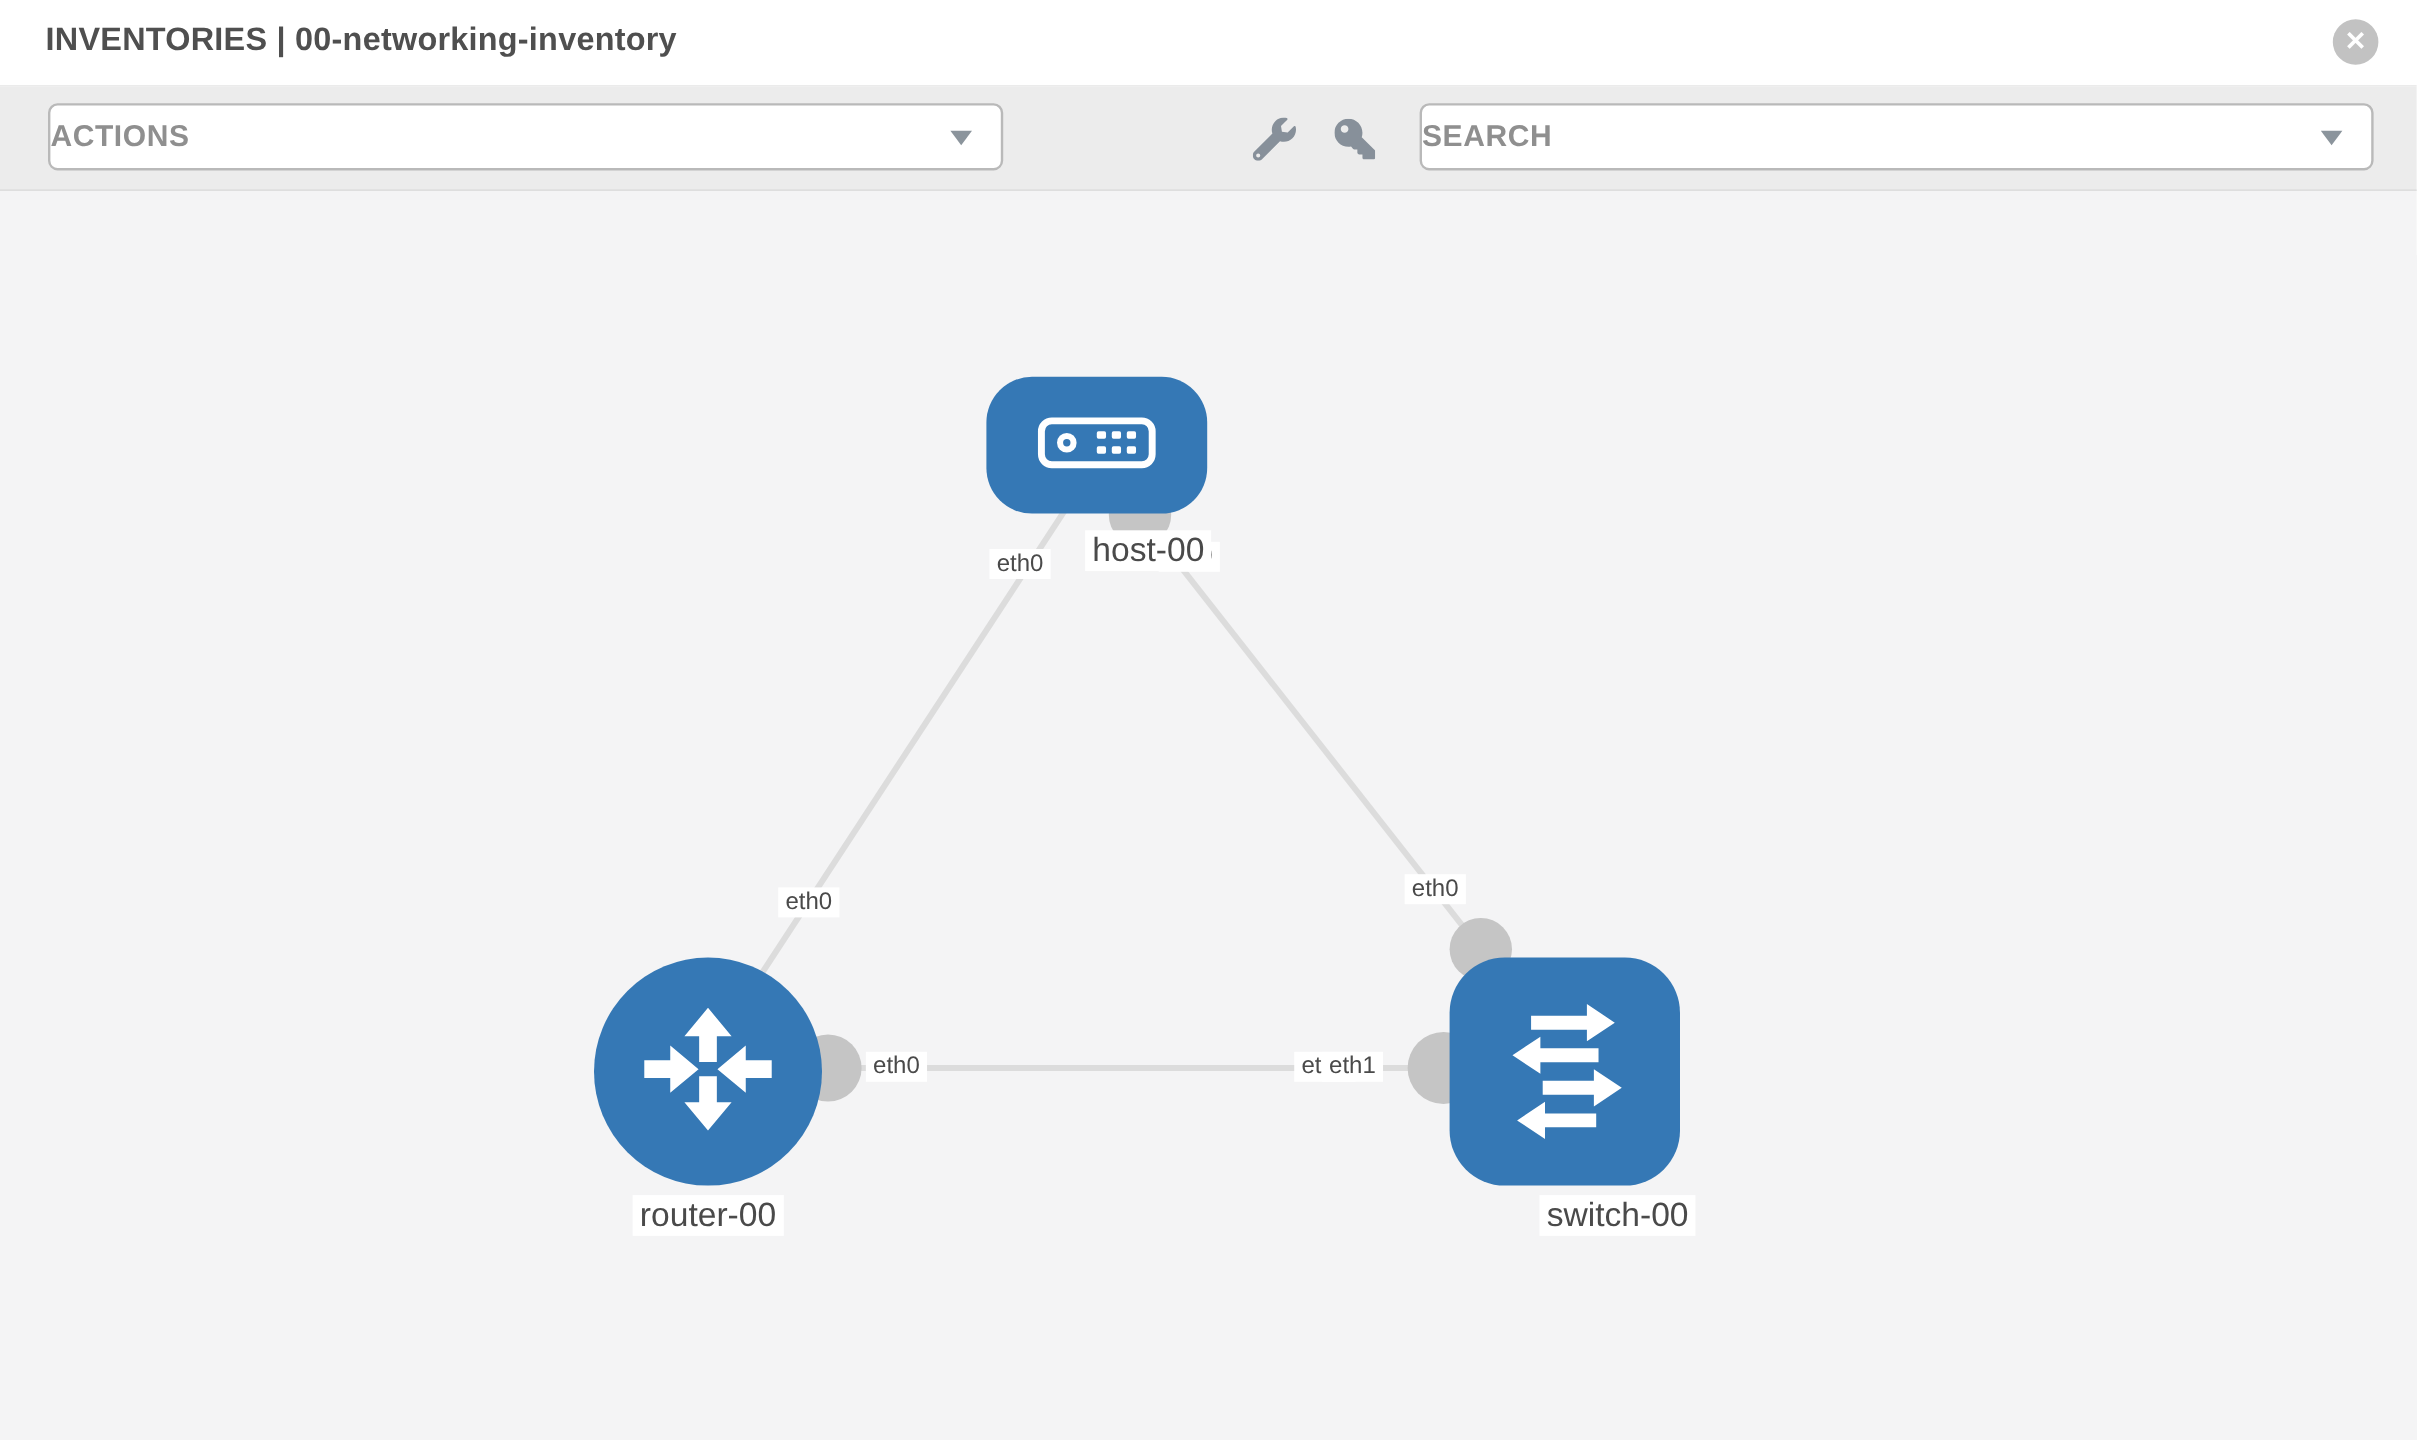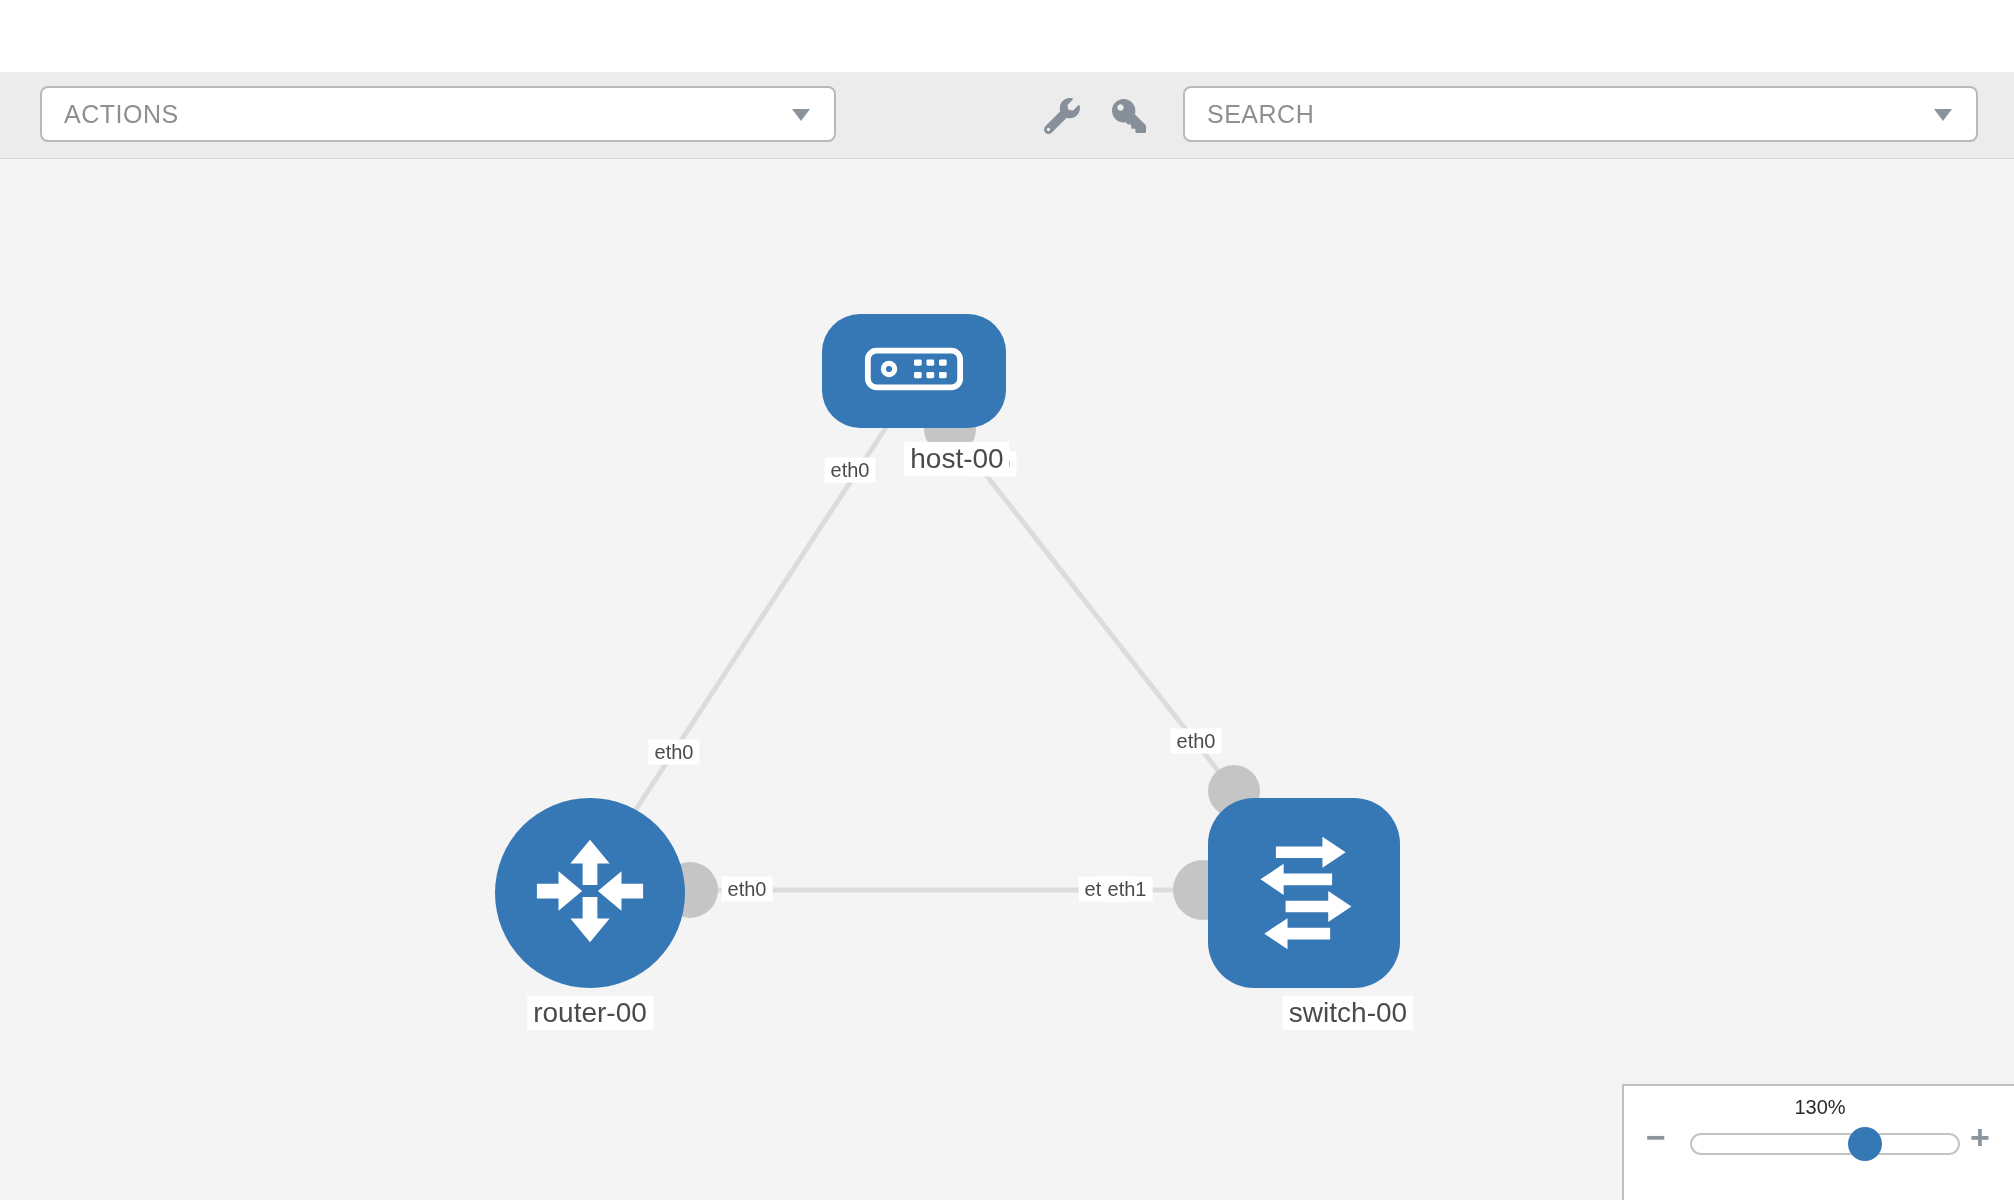--- a/index.html
+++ b/index.html
@@ -10,21 +10,21 @@
   .header{position:absolute;top:0;left:0;right:0;height:71px;background:#ffffff;border-bottom:1px solid #e6e6e6;}
   .page-title{position:absolute;left:38px;top:18px;font-size:27px;font-weight:bold;color:#4f4f4f;letter-spacing:0.2px;}
   .close-btn{position:absolute;right:32px;top:16px;width:38px;height:38px;border:none;border-radius:50%;
              background:#c2c2c2;color:#ffffff;font-size:22px;font-weight:bold;line-height:38px;text-align:center;
              cursor:pointer;padding:0;}
 
   
   .toolbar{position:absolute;top:72px;left:0;right:0;height:86px;background:#ececec;border-bottom:1px solid #d4d4d4;}
   .dropdown{position:absolute;top:14px;height:56px;background:#ffffff;border:2px solid #b9b9b9;border-radius:8px;
             box-sizing:border-box;display:flex;align-items:center;cursor:pointer;}
-  .dropdown .dd-label{margin-left:22px;font-size:25px;color:#8f8f8f;letter-spacing:0.5px;}
+  .dropdown .dd-label{font-size:25px;color:#8f8f8f;letter-spacing:0.5px;font-weight:bold;}
   .chevron{position:absolute;right:24px;top:50%;margin-top:-5px;width:0;height:0;
            border-left:9px solid transparent;border-right:9px solid transparent;border-top:12px solid #8b949c;}
   .dd-actions{left:40px;width:796px;}
   .dd-search{left:1183px;width:795px;}
   .tool-icon-btn{position:absolute;top:24px;width:40px;height:40px;background:none;border:none;padding:0;cursor:pointer;}
   .tool-icon-btn svg{display:block;}
   .btn-wrench{left:1044px;}
   .btn-key{left:1112px;}
 
   
@@ -51,20 +51,26 @@
   .zoom-in{left:346px;}
   .zoom-track{position:absolute;left:66px;top:47px;width:270px;height:22px;border:2px solid #c3c3c3;border-radius:13px;
               background:#ffffff;box-sizing:border-box;cursor:pointer;}
   .zoom-handle{position:absolute;left:156px;top:-8px;width:34px;height:34px;border-radius:50%;background:#3578b5;cursor:grab;}
 </style>
 </head>
 <body>
 
 <div class="app">
 
+  <div class="header">
+    <div class="page-title">INVENTORIES | 00-networking-inventory</div>
+    <button class="close-btn">
+      <span>✕</span>
+    </button>
+  </div>
 
   <div class="toolbar">
     <div class="dropdown dd-actions">
       <span class="dd-label">ACTIONS</span>
       <span class="chevron"></span>
     </div>
 
     <button class="tool-icon-btn btn-wrench">
       <span>
         <svg width="36" height="36" viewBox="0 0 512 512">
@@ -142,27 +148,15 @@
     <div class="chip if-label" style="left:674px;top:593px;">eth0</div>
     <div class="chip if-label" style="left:1196px;top:582px;">eth0</div>
     <div class="chip if-label" style="left:747px;top:730px;">eth0</div>
     <div class="chip if-label" style="left:1104px;top:730px;">eth0</div>
     <div class="chip if-label" style="left:1127px;top:730px;">eth1</div>
 
     <div class="chip node-label" style="left:917px;top:300px;margin-left:40px;">host-00</div>
     <div class="chip node-label" style="left:590px;top:854px;">router-00</div>
     <div class="chip node-label" style="left:1304px;top:854px;margin-left:44px;">switch-00</div>
 
-    <div class="zoom-panel">
-      <div class="zoom-level">130%</div>
-      <button class="zoom-btn zoom-out">
-        <span>−</span>
-      </button>
-      <div class="zoom-track">
-        <div class="zoom-handle"></div>
-      </div>
-      <button class="zoom-btn zoom-in">
-        <span>+</span>
-      </button>
-    </div>
 
   </div>
 </div>
 
 </body></html>

